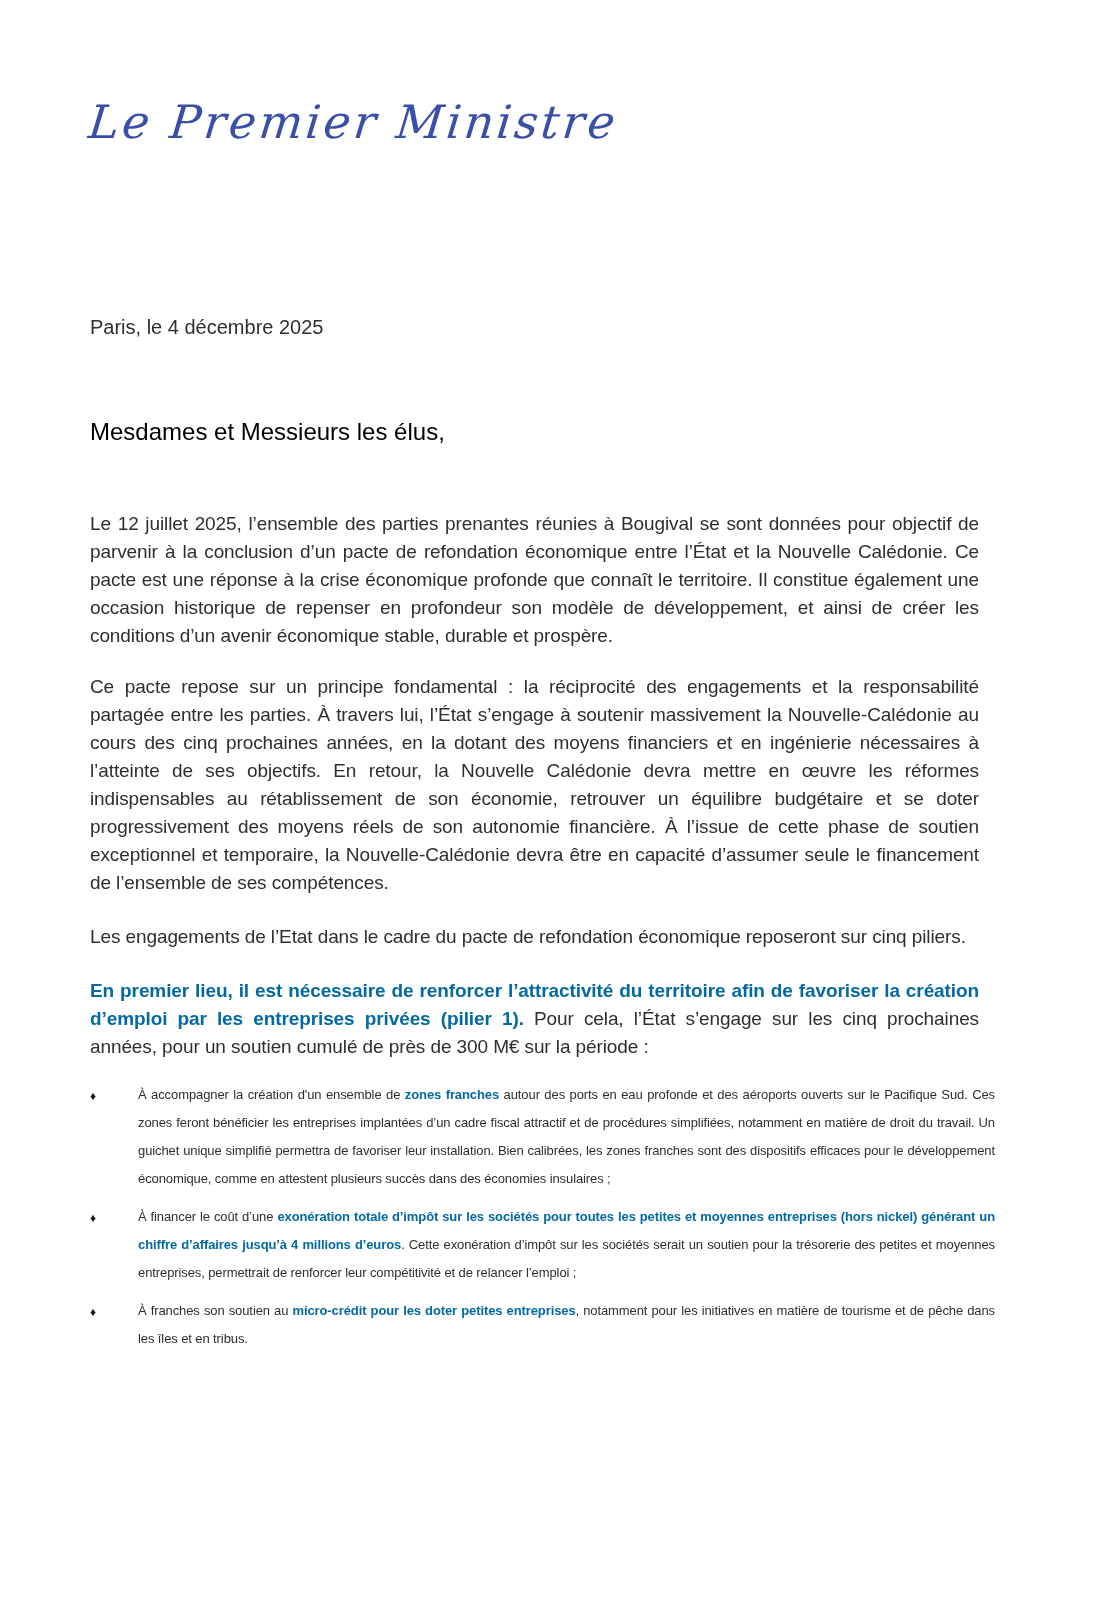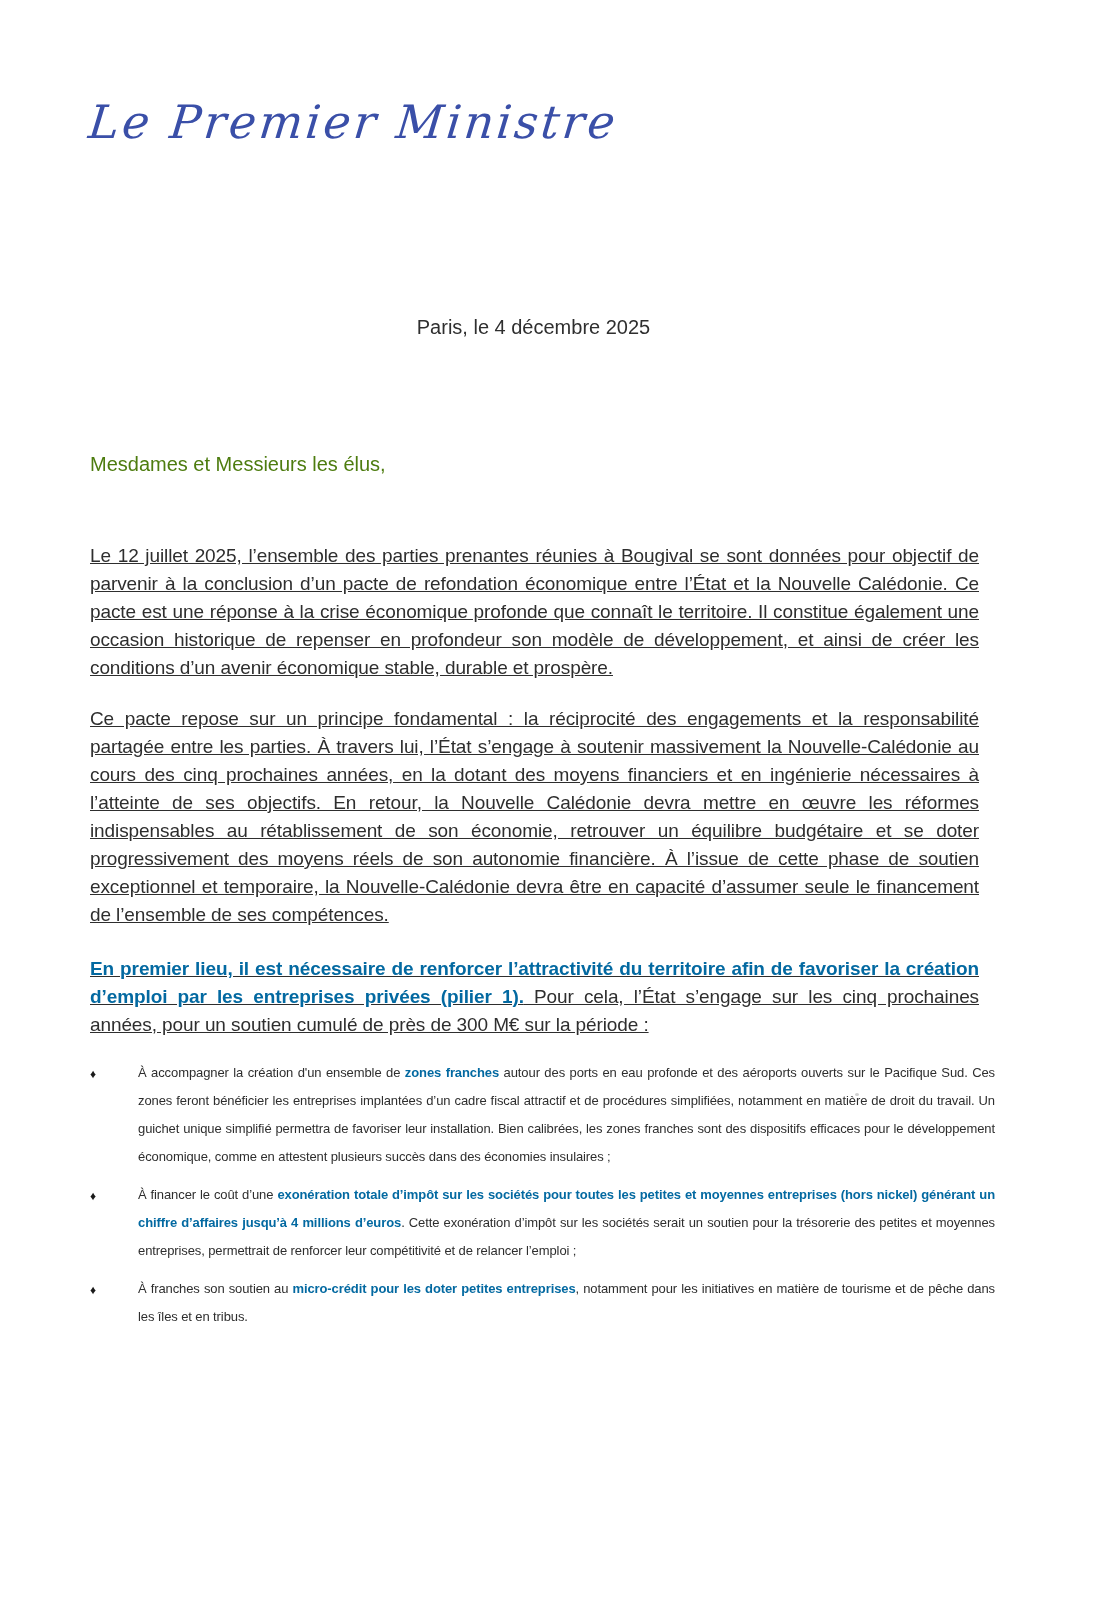--- a/index.html
+++ b/index.html
@@ -23,40 +23,39 @@
     padding-top: 96px;
     margin-left: -4px;
     letter-spacing: 3px;
     width: max-content;
     transform: skewX(-6deg);
     transform-origin: left bottom;
   }
   .dateline {
     margin-top: 164px;
     padding-right: 18px;
-    text-align: center;
+    text-align: left;
     font-size: 20px;
     line-height: 28px;
     color: #2f2f2f;
   }
   .salutation {
-    margin-top: 109px;
-    font-size: 20px;
+    margin-top: 77px;
+    font-size: 24px;
     line-height: 28px;
-    color: #4d7c0f;
+    color: #000000;
   }
   p.para {
     margin: 23px 16px 0 0;
     font-size: 19px;
     line-height: 28px;
     letter-spacing: -0.1px;
     text-align: justify;
     text-align-last: left;
     color: #2e2e2e;
-    text-decoration: underline;
   }
   p.para.first { margin-top: 64px; }
   p.para.gap-lg { margin-top: 26px; }
   b, .bold { font-weight: bold; color: #0369a1; }
   .bullet-list { margin-top: 20px; }
   .bullet { display: flex; margin: 0 0 10px 0; }
   .bullet-marker {
     flex: 0 0 48px;
     font-size: 12px;
     line-height: 28px;
@@ -91,20 +90,21 @@
   <div class="letterhead">Le Premier Ministre</div>
 
   <div class="dateline">Paris, le 4 décembre 2025</div>
 
   <div class="salutation">Mesdames et Messieurs les élus,</div>
 
   <p class="para first">Le 12 juillet 2025, l’ensemble des parties prenantes réunies à Bougival se sont données pour objectif de parvenir à la conclusion d’un pacte de refondation économique entre l’État et la Nouvelle Calédonie. Ce pacte est une réponse à la crise économique profonde que connaît le territoire. Il constitue également une occasion historique de repenser en profondeur son modèle de développement, et ainsi de créer les conditions d’un avenir économique stable, durable et prospère.</p>
 
   <p class="para">Ce pacte repose sur un principe fondamental : la réciprocité des engagements et la responsabilité partagée entre les parties. À travers lui, l’État s’engage à soutenir massivement la Nouvelle-Calédonie au cours des cinq prochaines années, en la dotant des moyens financiers et en ingénierie nécessaires à l’atteinte de ses objectifs. En retour, la Nouvelle Calédonie devra mettre en œuvre les réformes indispensables au rétablissement de son économie, retrouver un équilibre budgétaire et se doter progressivement des moyens réels de son autonomie financière. À l’issue de cette phase de soutien exceptionnel et temporaire, la Nouvelle-Calédonie devra être en capacité d’assumer seule le financement de l’ensemble de ses compétences.</p>
 
+  <p class="para gap-lg">Les engagements de l’Etat dans le cadre du pacte de refondation économique reposeront sur cinq piliers.</p>
 
   <p class="para gap-lg"><b>En premier lieu, il est nécessaire de renforcer l’attractivité du territoire afin de favoriser la création d’emploi par les entreprises privées (pilier 1).</b><span> Pour cela, l’État s’engage sur les cinq prochaines années, pour un soutien cumulé de près de 300 M€ sur la période :</span></p>
 
   <div class="bullet-list">
 
     <div class="bullet">
       <span class="bullet-marker">♦</span>
       <p class="bullet-text"><span>À accompagner la création d'un ensemble de </span><b>zones franches</b><span> autour des ports en eau profonde et des aéroports ouverts sur le Pacifique Sud. Ces zones feront bénéficier les entreprises implantées d’un cadre fiscal attractif et de procédures simplifiées, notamment en matière de droit du travail. Un guichet unique simplifié permettra de favoriser leur installation. Bien calibrées, les zones franches sont des dispositifs efficaces pour le développement économique, comme en attestent plusieurs succès dans des économies insulaires ;</span></p>
     </div>
 

